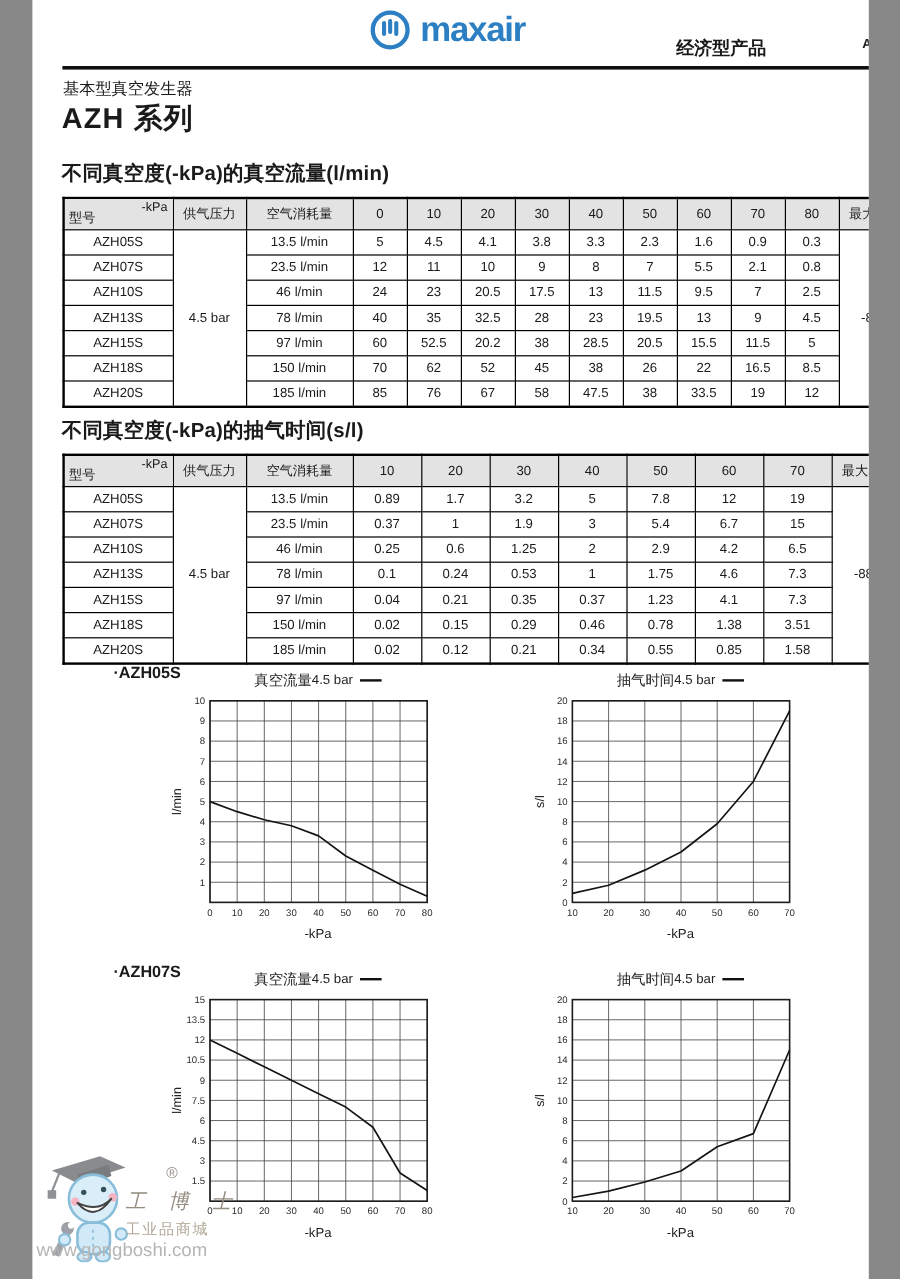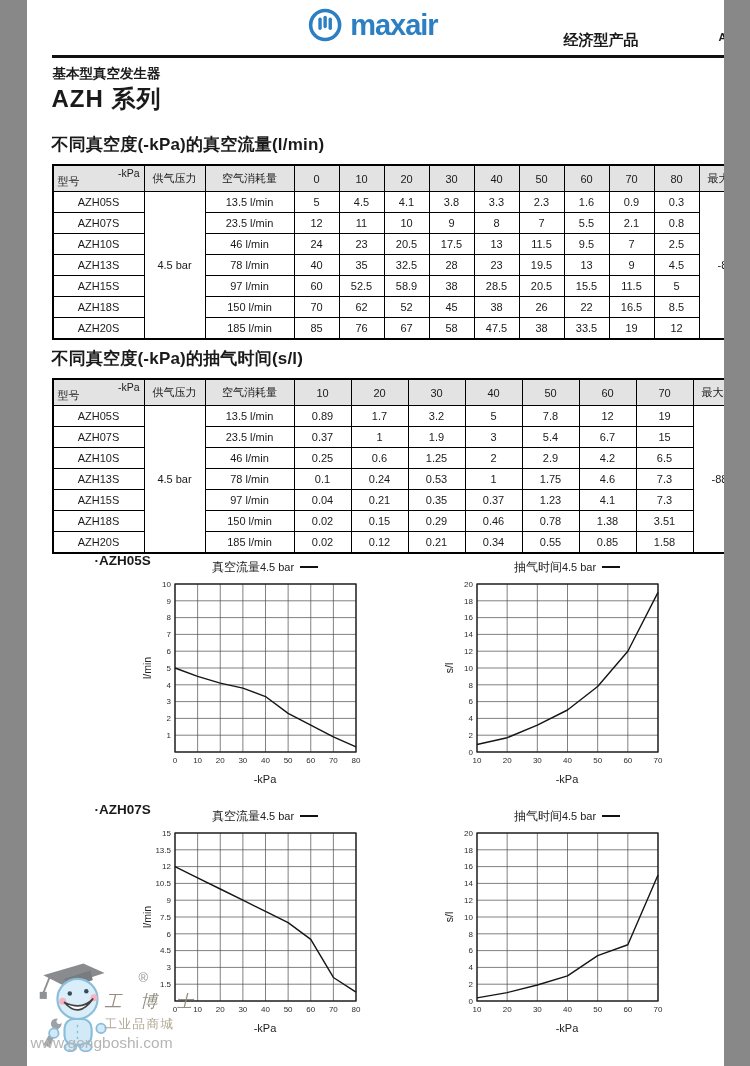--- a/index.html
+++ b/index.html
@@ -6,21 +6,21 @@
   .page{position:relative;width:697px;height:1066px;background:#fff;margin:0 auto;
         font-family:"Liberation Sans","DejaVu Sans",sans-serif;color:#1a1a1a;overflow:hidden;}
 
   
   .logo{position:absolute;top:7px;left:50%;transform:translateX(-52%);display:flex;align-items:center;gap:7px;}
   .logo-text{font-size:29px;font-weight:bold;color:#2b7fc2;letter-spacing:-1px;line-height:1;}
   .category{position:absolute;top:31px;left:537px;font-size:15px;font-weight:bold;}
   .series-code{position:absolute;top:31px;left:692px;font-size:11px;font-weight:bold;}
   .header-rule{position:absolute;top:55px;left:25px;width:700px;height:3px;background:#111;}
 
-  .subtitle{position:absolute;top:65px;left:26px;font-size:13.5px;font-weight:bold;}
+  .subtitle{position:absolute;top:65px;left:26px;font-size:13.5px;font-weight:normal;}
   .main-title{position:absolute;top:83px;left:25px;font-size:24px;font-weight:bold;letter-spacing:1px;}
 
   
   .tbl-title{position:absolute;left:25px;font-size:17px;font-weight:bold;letter-spacing:0.2px;}
   .t1{top:133px;} .t2{top:347px;}
   table.spec{position:absolute;left:25px;width:700px;border-collapse:collapse;border:2px solid #000;
              table-layout:fixed;font-size:11px;}
   #flow-table{top:164px;} #time-table{top:378px;}
   table.spec th,table.spec td{border:1px solid #000;text-align:center;padding:0;height:20px;
              overflow:hidden;white-space:nowrap;font-weight:normal;}
@@ -150,21 +150,21 @@
           <td>19.5</td>
           <td>13</td>
           <td>9</td>
           <td>4.5</td>
         </tr>
         <tr>
           <td>AZH15S</td>
           <td>97 l/min</td>
           <td>60</td>
           <td>52.5</td>
-          <td>58.9</td>
+          <td>20.2</td>
           <td>38</td>
           <td>28.5</td>
           <td>20.5</td>
           <td>15.5</td>
           <td>11.5</td>
           <td>5</td>
         </tr>
         <tr>
           <td>AZH18S</td>
           <td>150 l/min</td>

